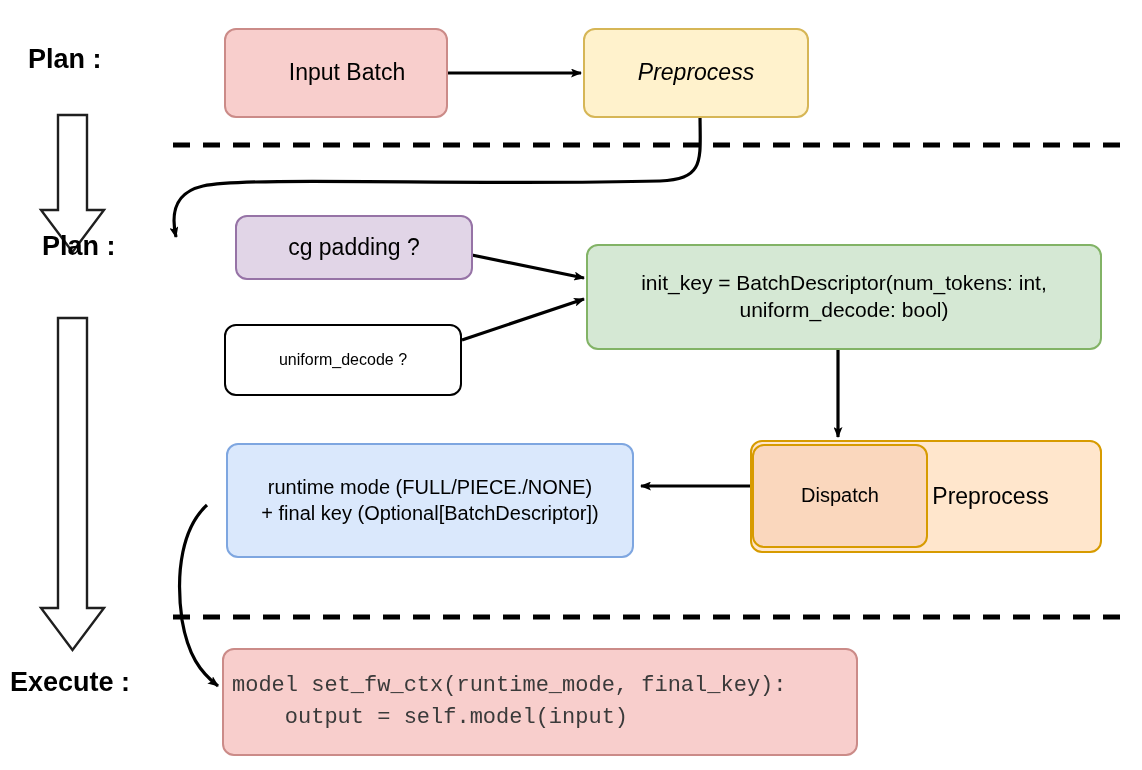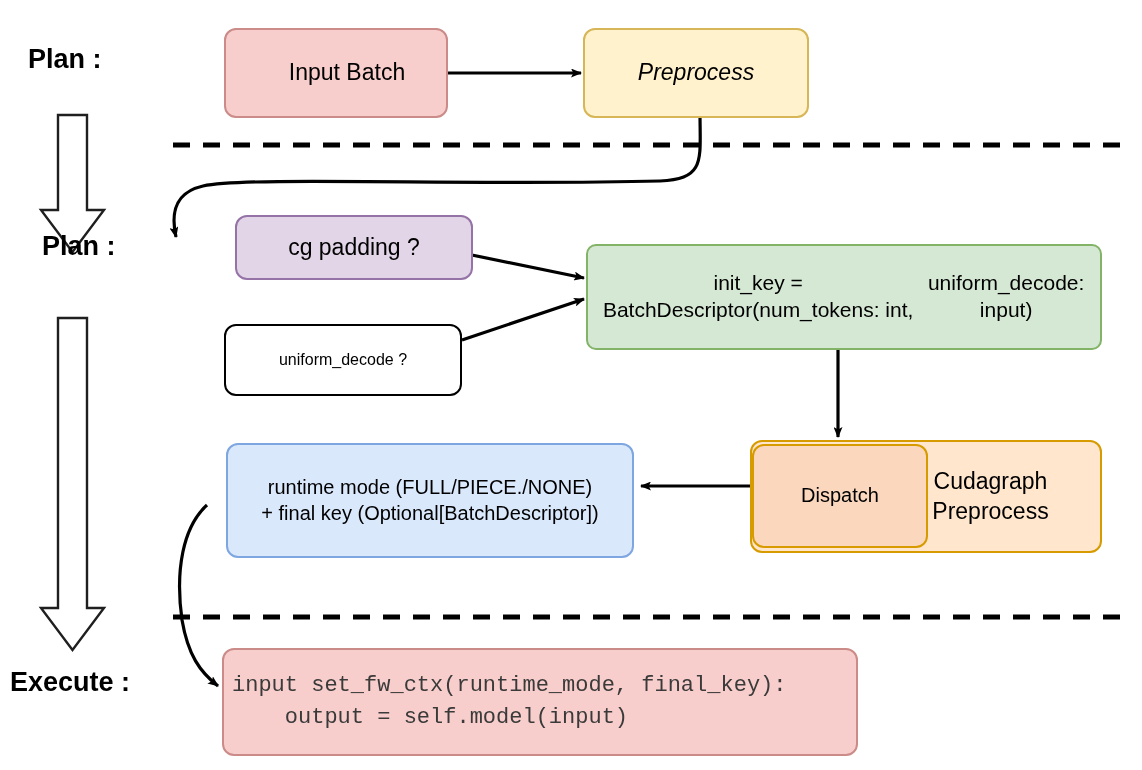--- a/index.html
+++ b/index.html
@@ -112,39 +112,38 @@
   </div>
 
   <div class="node node-cg-padding" style="left:224px; top:215px; width:238px; height:65px;margin-left:11px;">
     <span class="txt">cg padding ?</span>
   </div>
 
   <div class="node node-uniform-decode" style="left:224px; top:300px; width:238px; height:72px;margin-top:24px;">
     <span class="txt">uniform_decode ?</span>
   </div>
 
-  <div class="node node-init-key" style="left:586px; top:244px; width:516px; height:106px; flex-direction:row;border-radius:10px;">
+  <div class="node node-init-key" style="left:586px; top:244px; width:516px; height:106px; flex-direction:column;">
     <span class="txt">init_key = BatchDescriptor(num_tokens: int,</span>
-    <span class="txt">uniform_decode: input)</span>
+    <span class="txt">uniform_decode: bool)</span>
   </div>
 
   <div class="node node-dispatcher" style="left:750px; top:440px; width:352px; height:113px;">
     <span class="dispatcher-label" style="width:175px;">
-      <span class="txt">Cudagraph</span>
       <span class="txt">Preprocess</span>
     </span>
   </div>
 
   <div class="node node-dispatch" style="left:752px; top:444px; width:176px; height:104px;">
     <span class="txt">Dispatch</span>
   </div>
 
   <div class="node node-runtime-mode" style="left:226px; top:443px; width:408px; height:115px; flex-direction:column;">
     <span class="txt">runtime mode (FULL/PIECE./NONE)</span>
     <span class="txt">+ final key (Optional[BatchDescriptor])</span>
   </div>
 
   <div class="node node-code" style="left:222px; top:648px; width:636px; height:108px; flex-direction:column; align-items:flex-start; justify-content:center;">
-    <span class="txt">input set_fw_ctx(runtime_mode, final_key):</span>
+    <span class="txt">model set_fw_ctx(runtime_mode, final_key):</span>
     <span class="txt">    output = self.model(input)</span>
   </div>
 
 </div>
 
 </body></html>

